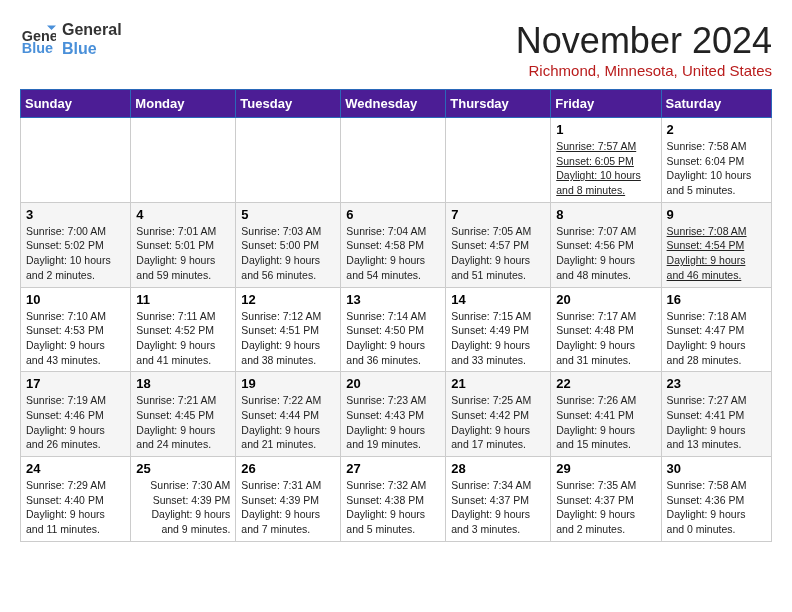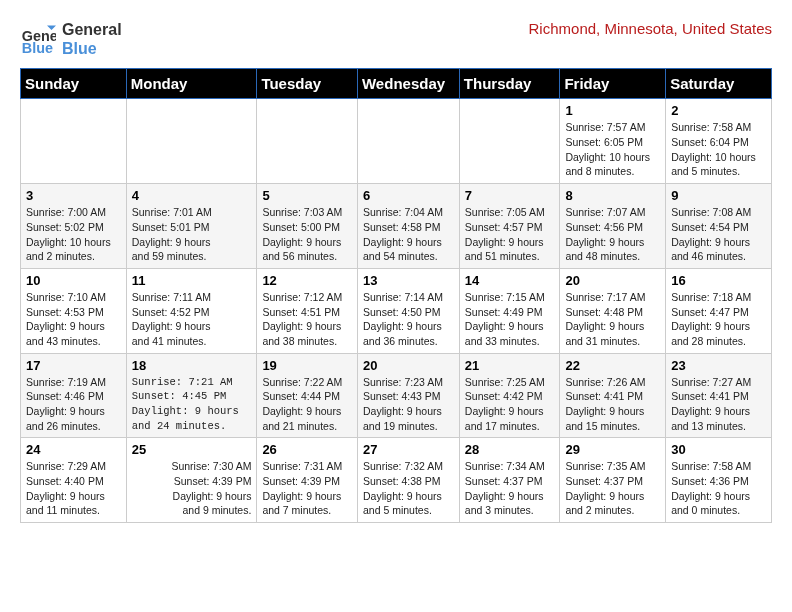--- a/index.html
+++ b/index.html
@@ -36,25 +36,25 @@
     .location-title {
       font-size: 15px;
       color: #b91c1c;
     }
     table {
       width: 100%;
       border-collapse: collapse;
       font-size: 11px;
     }
     thead tr th {
-      background: #000000;
+      background: #4c1d95;
       color: #fff;
       padding: 6px 4px;
       text-align: left;
-      font-size: 15px;
+      font-size: 13px;
       font-weight: bold;
       border: 1px solid #2a68b9;
     }
     tbody tr td {
       border: 1px solid #ccc;
       vertical-align: top;
       padding: 4px 5px;
       height: 80px;
       background: #fff;
     }
@@ -85,20 +85,21 @@
       <text x="2" y="22" font-size="16" font-weight="bold" fill="#333">General</text>
       <text x="2" y="36" font-size="16" font-weight="bold" fill="#4a90d9">Blue</text>
       <polygon points="30,5 40,15 35,10 40,5" fill="#4a90d9"></polygon>
     </svg>
     <div style="line-height:1.2">
       <div style="font-size:16px;font-weight:bold;color:#333;">General</div>
       <div style="font-size:16px;font-weight:bold;color:#4a90d9;">Blue</div>
     </div>
   </div>
   <div class="title-section">
+    <div class="month-title">November 2024</div>
     <div class="location-title">Richmond, Minnesota, United States</div>
   </div>
 </div>
 
 <table>
   <thead>
     <tr id="weekday-header">
     <th>Sunday</th>
         <th>Monday</th>
         <th>Tuesday</th>
@@ -110,21 +111,21 @@
   </thead>
   <tbody id="calendar-body">
   <tr>
         <td class="empty-cell"></td>
         <td class="empty-cell"></td>
         <td class="empty-cell"></td>
         <td class="empty-cell"></td>
         <td class="empty-cell"></td>
         <td>
           <span class="day-number">1</span>
-          <div class="day-info" style="white-space: pre-line;">Sunrise: 7:57 AM
+          <div class="day-info" style="white-space: pre-line; text-decoration: underline;">Sunrise: 7:57 AM
 Sunset: 6:05 PM
 Daylight: 10 hours
 and 8 minutes.</div>
         </td>
         <td>
           <span class="day-number">2</span>
           <div class="day-info" style="white-space: pre-line;">Sunrise: 7:58 AM
 Sunset: 6:04 PM
 Daylight: 10 hours
 and 5 minutes.</div>
@@ -168,21 +169,21 @@
         </td>
         <td>
           <span class="day-number">8</span>
           <div class="day-info" style="white-space: pre-line;">Sunrise: 7:07 AM
 Sunset: 4:56 PM
 Daylight: 9 hours
 and 48 minutes.</div>
         </td>
         <td>
           <span class="day-number">9</span>
-          <div class="day-info" style="white-space: pre-line;">Sunrise: 7:08 AM
+          <div class="day-info" style="white-space: pre-line; text-decoration: underline;">Sunrise: 7:08 AM
 Sunset: 4:54 PM
 Daylight: 9 hours
 and 46 minutes.</div>
         </td>
       </tr>
       <tr>
         <td>
           <span class="day-number">10</span>
           <div class="day-info" style="white-space: pre-line;">Sunrise: 7:10 AM
 Sunset: 4:53 PM
@@ -235,21 +236,21 @@
       <tr>
         <td>
           <span class="day-number">17</span>
           <div class="day-info" style="white-space: pre-line;">Sunrise: 7:19 AM
 Sunset: 4:46 PM
 Daylight: 9 hours
 and 26 minutes.</div>
         </td>
         <td>
           <span class="day-number">18</span>
-          <div class="day-info" style="white-space: pre-line; font-family: Liberation Mono, monospace;">Sunrise: 7:21 AM
+          <div class="day-info" style="white-space: pre-line;">Sunrise: 7:21 AM
 Sunset: 4:45 PM
 Daylight: 9 hours
 and 24 minutes.</div>
         </td>
         <td>
           <span class="day-number">19</span>
           <div class="day-info" style="white-space: pre-line;">Sunrise: 7:22 AM
 Sunset: 4:44 PM
 Daylight: 9 hours
 and 21 minutes.</div>

